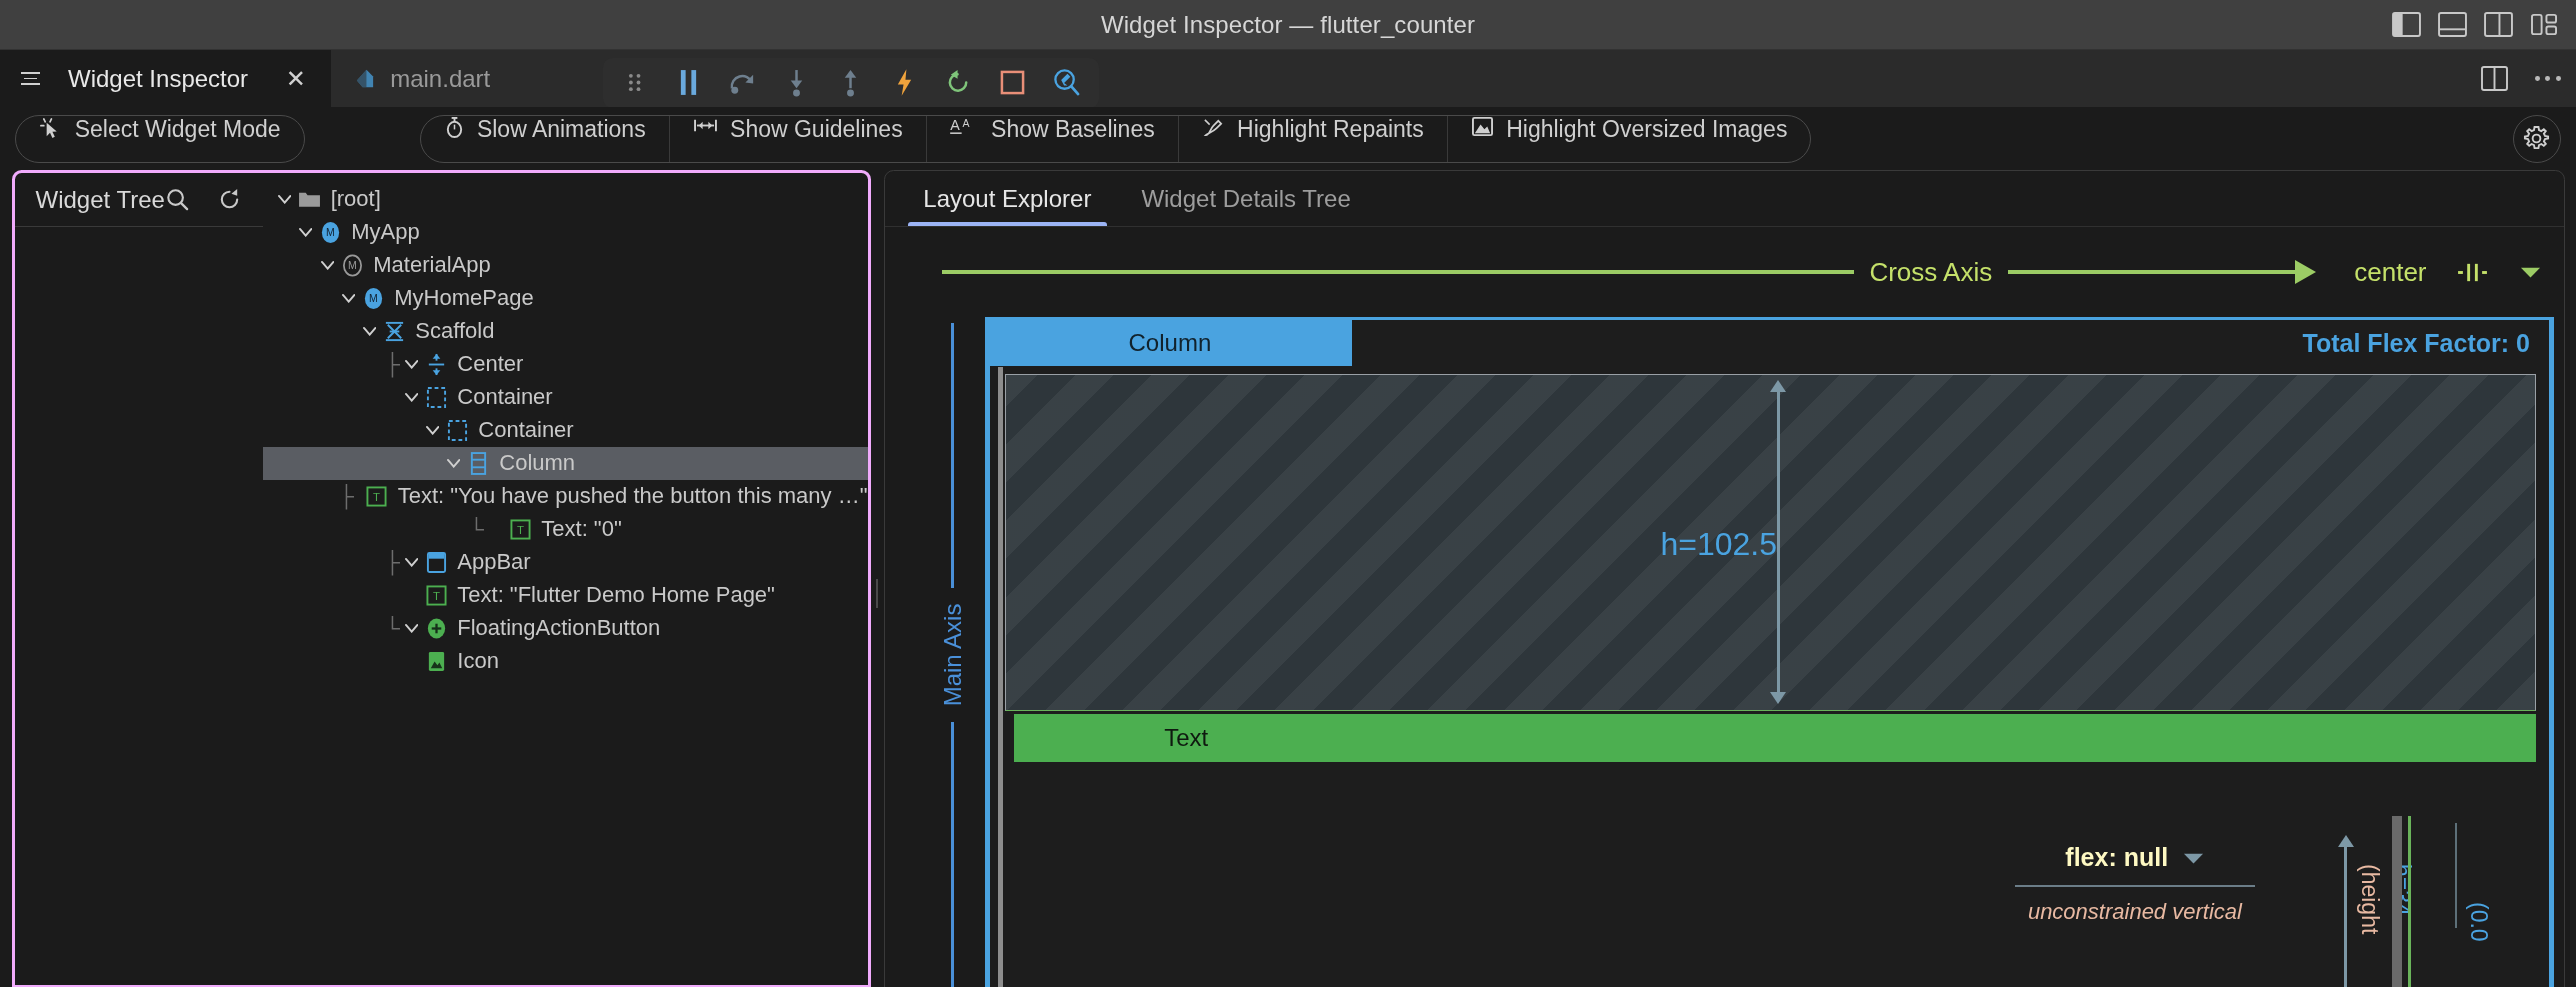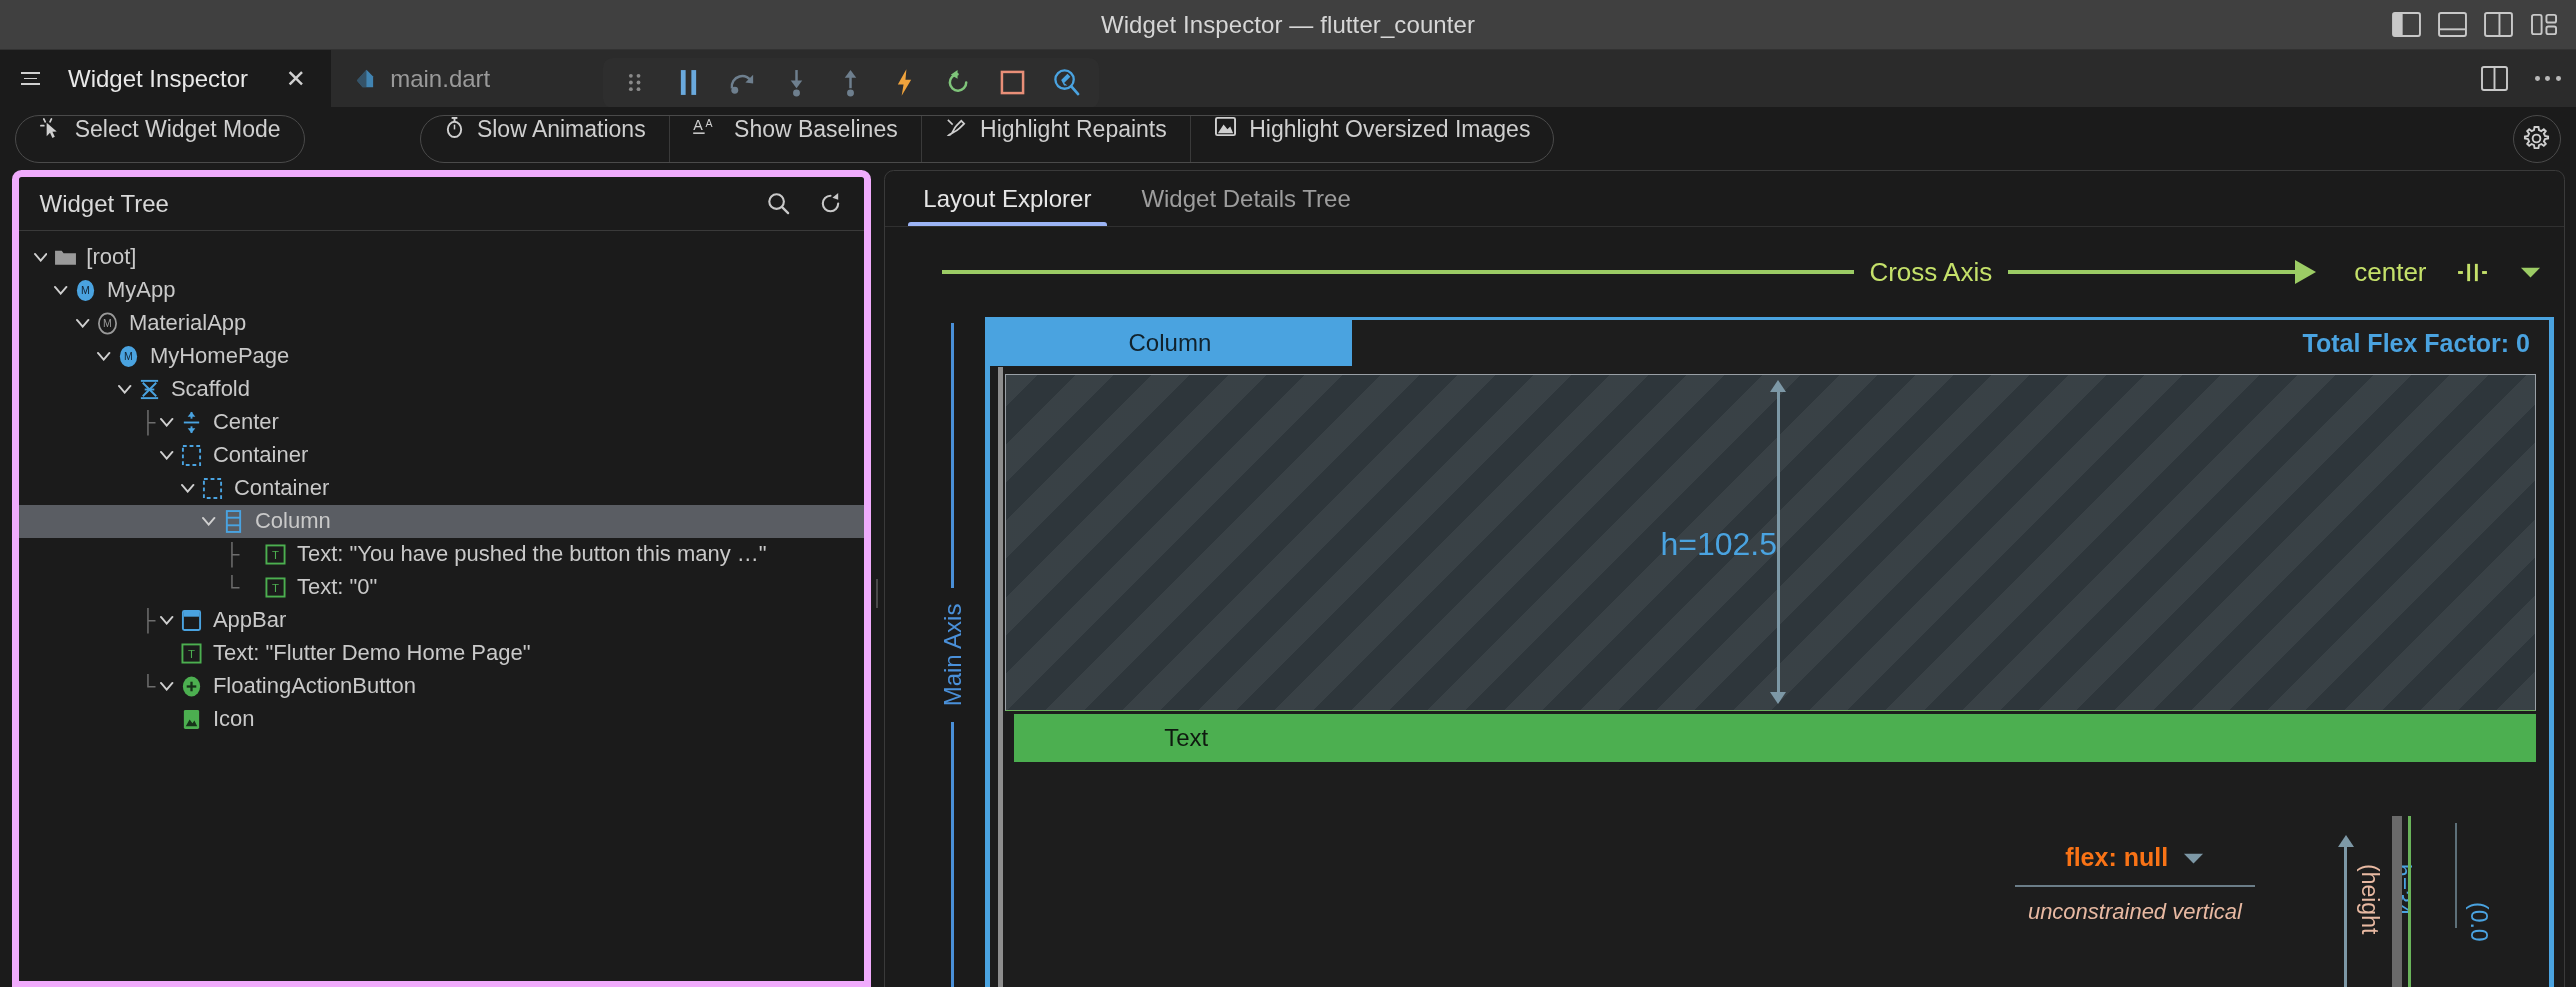--- a/index.html
+++ b/index.html
@@ -111,24 +111,24 @@
   }
   .spacer-mid { width: 115px; }
 
   
   #content { display: flex; height: calc(988px - 50px - 57px - 63px); }
 
   
   #treepanel {
     width: 859px;
     background: #1b1b1b;
-    border: 7px solid #f0abfc;
+    border: 3px solid #f0abfc;
     border-radius: 9.6px 9.6px 0 0;
     margin: 0 0 0 11.5px;
-    display: flex; flex-direction: column;
+    display: flex; flex-direction: row;
     overflow: hidden;
   }
   #treehead {
     height: 54px;
     display: flex; align-items: center;
     padding: 0 21px;
     border-bottom: 1px solid #3a3a3a;
     flex: 0 0 auto;
   }
   #treehead .t { font-size: 24px; color: #d9d9d9; }
@@ -248,21 +248,21 @@
   .greenblock .lbl { width: 344px; text-align:center; }
 
   .dimarrow { position:absolute; display:flex; flex-direction:column; align-items:center; }
   .dimarrow .shaft { width:2.9px; background:#7d98a6; flex:1 1 auto; }
   .dimarrow .tip { width:0;height:0; border-left:8.6px solid transparent; border-right:8.6px solid transparent; }
   .dimarrow .tip.up { border-bottom:12.4px solid #7d98a6; }
   .dimarrow .tip.down { border-top:12.4px solid #7d98a6; }
   .dimlabel { color:#4aa3e0; font-size:32px; position:absolute; white-space:nowrap; }
 
   .flexnullbox { position:absolute; text-align:center; }
-  .flexnullbox .fn { color:#f97316; font-size:25px; font-weight:bold; display:flex; align-items:center; gap:13.4px; justify-content:center;}
+  .flexnullbox .fn { color:#fef9c3; font-size:25px; font-weight:bold; display:flex; align-items:center; gap:13.4px; justify-content:center;}
   .flexnullbox .rule { height:1.9px; background:#6b7d88; margin: 13.4px 38px 11.5px; }
   .flexnullbox .uc { color:#e8b9a2; font-size:22px; font-style: italic; }
 
   .vlabel { writing-mode: vertical-rl; white-space:nowrap; font-size:23px; }
   .vlabel.salmon { color:#e8b9a2; }
   .vlabel.blue { color:#4aa3e0; }
 
   
   .rtScrollTrack { position:absolute; top:0; bottom:0; width:11.5px; background:#6a6a6a; }
   svg { display:block; }
@@ -424,20 +424,32 @@
     <div class="pill-item">
       <span>
         <svg width="21" height="23" viewBox="0 0 22 24">
             <line x1="8" y1="2" x2="14" y2="2" stroke="#cfcfcf" stroke-width="2"></line>
             <line x1="11" y1="2" x2="11" y2="6" stroke="#cfcfcf" stroke-width="2"></line>
             <ellipse cx="11" cy="14" rx="7" ry="8" fill="none" stroke="#cfcfcf" stroke-width="2"></ellipse>
             <line x1="11" y1="14" x2="11" y2="9" stroke="#cfcfcf" stroke-width="1.6"></line>
           </svg>
       </span>
       <span>Slow Animations</span>
+    </div>
+    <div class="pill-item">
+      <span>
+        <svg width="25" height="19" viewBox="0 0 26 20">
+            <line x1="2" y1="4" x2="2" y2="16" stroke="#cfcfcf" stroke-width="2"></line>
+            <line x1="24" y1="4" x2="24" y2="16" stroke="#cfcfcf" stroke-width="2"></line>
+            <line x1="4" y1="10" x2="22" y2="10" stroke="#cfcfcf" stroke-width="2"></line>
+            <path d="M10 6 L6 10 L10 14 Z" fill="#cfcfcf"></path>
+            <path d="M16 6 L20 10 L16 14 Z" fill="#cfcfcf"></path>
+          </svg>
+      </span>
+      <span>Show Guidelines</span>
     </div>
     <div class="pill-item">
       <span>
         <svg width="29" height="21" viewBox="0 0 30 22" style="font-size:24px">
             <text x="0" y="15" font-family="Liberation Sans, sans-serif" font-size="15" fill="#cfcfcf">A</text>
             <text x="13" y="12" font-family="Liberation Sans, sans-serif" font-size="11" fill="#cfcfcf">A</text>
             <line x1="0" y1="18" x2="12" y2="18" stroke="#cfcfcf" stroke-width="1.6"></line>
           </svg>
       </span>
       <span>Show Baselines</span>

